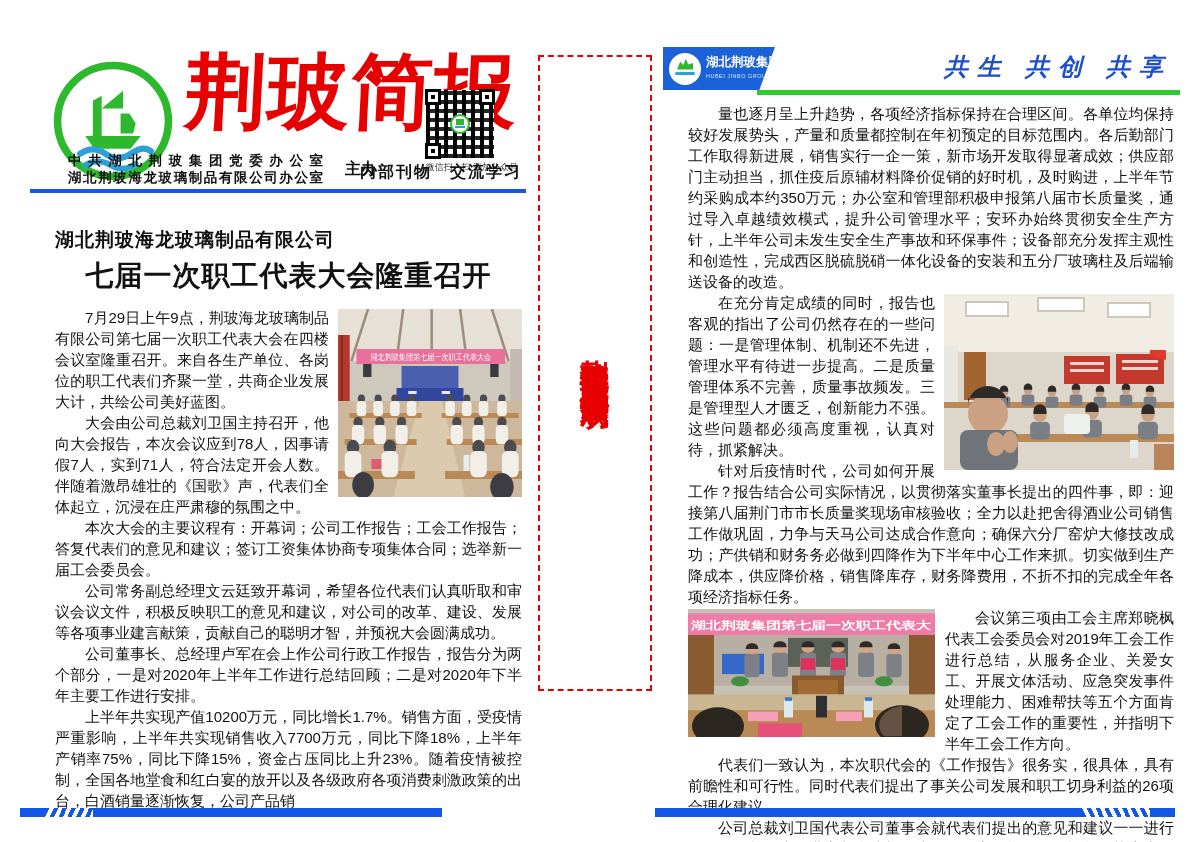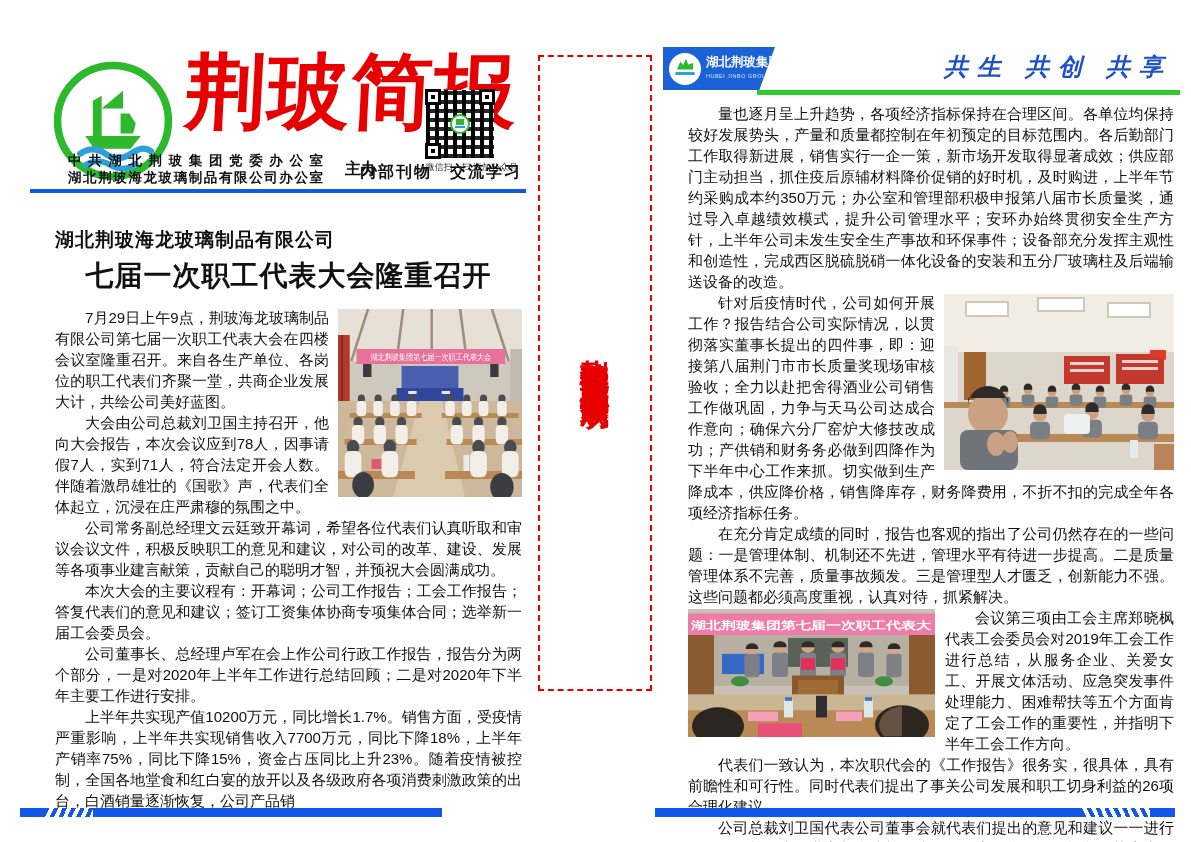--- a/index.html
+++ b/index.html
@@ -172,22 +172,22 @@
           <use href="#att" transform="translate(18,142) scale(1.25)"></use>
             <use href="#att" transform="translate(62,142) scale(1.25)"></use>
           <use href="#att" transform="translate(168,142) scale(1.25)"></use>
             <use href="#att" transform="translate(206,142) scale(1.25)"></use>
           <circle cx="30" cy="176" r="13" fill="#3c3c42"></circle>
           <circle cx="196" cy="178" r="14" fill="#3c3c42"></circle>
         </svg>
       </div>
       <p>7月29日上午9点，荆玻海龙玻璃制品有限公司第七届一次职工代表大会在四楼会议室隆重召开。来自各生产单位、各岗位的职工代表们齐聚一堂，共商企业发展大计，共绘公司美好蓝图。</p>
       <p>大会由公司总裁刘卫国主持召开，他向大会报告，本次会议应到78人，因事请假7人，实到71人，符合法定开会人数。伴随着激昂雄壮的《国歌》声，代表们全体起立，沉浸在庄严肃穆的氛围之中。</p>
+      <p>本次大会的主要议程有：开幕词；公司工作报告；工会工作报告；答复代表们的意见和建议；签订工资集体协商专项集体合同；选举新一届工会委员会。</p>
       <p>公司常务副总经理文云廷致开幕词，希望各位代表们认真听取和审议会议文件，积极反映职工的意见和建议，对公司的改革、建设、发展等各项事业建言献策，贡献自己的聪明才智，并预祝大会圆满成功。</p>
-      <p>本次大会的主要议程有：开幕词；公司工作报告；工会工作报告；答复代表们的意见和建议；签订工资集体协商专项集体合同；选举新一届工会委员会。</p>
       <p>公司董事长、总经理卢军在会上作公司行政工作报告，报告分为两个部分，一是对2020年上半年工作进行总结回顾；二是对2020年下半年主要工作进行安排。</p>
       <p>上半年共实现产值10200万元，同比增长1.7%。销售方面，受疫情严重影响，上半年共实现销售收入7700万元，同比下降18%，上半年产销率75%，同比下降15%，资金占压同比上升23%。随着疫情被控制，全国各地堂食和红白宴的放开以及各级政府各项消费刺激政策的出台，白酒销量逐渐恢复，公司产品销</p>
     </div>
   </div>
 </div>
 
 <div class="mid-col">
   <div class="congrats">
     <span>热烈祝贺公司第七届一次职工代表大会圆满成功！</span>
   </div>
@@ -251,22 +251,22 @@
         <rect x="120" y="120" width="26" height="20" rx="4" fill="#eef0ee"></rect>
         <rect x="186" y="146" width="8" height="18" fill="#e4ecee"></rect>
         <rect x="210" y="150" width="26" height="26" fill="#b9845a"></rect>
         <circle cx="44" cy="120" r="20" fill="#caa183"></circle>
         <path d="M24 112 A20 20 0 0 1 64 112 L64 104 L24 104 Z" fill="#2e2a28"></path>
         <rect x="16" y="136" width="58" height="40" rx="8" fill="#6f747b"></rect>
         <ellipse cx="52" cy="150" rx="9" ry="12" fill="#caa183"></ellipse>
         <ellipse cx="66" cy="148" rx="8" ry="11" fill="#caa183"></ellipse>
       </svg>
     </div>
+    <p>在充分肯定成绩的同时，报告也客观的指出了公司仍然存在的一些问题：一是管理体制、机制还不先进，管理水平有待进一步提高。二是质量管理体系不完善，质量事故频发。三是管理型人才匮乏，创新能力不强。这些问题都必须高度重视，认真对待，抓紧解决。</p>
     <p>针对后疫情时代，公司如何开展工作？报告结合公司实际情况，以贯彻落实董事长提出的四件事，即：迎接第八届荆门市市长质量奖现场审核验收；全力以赴把舍得酒业公司销售工作做巩固，力争与天马公司达成合作意向；确保六分厂窑炉大修技改成功；产供销和财务务必做到四降作为下半年中心工作来抓。切实做到生产降成本，供应降价格，销售降库存，财务降费用，不折不扣的完成全年各项经济指标任务。</p>
-    <p>在充分肯定成绩的同时，报告也客观的指出了公司仍然存在的一些问题：一是管理体制、机制还不先进，管理水平有待进一步提高。二是质量管理体系不完善，质量事故频发。三是管理型人才匮乏，创新能力不强。这些问题都必须高度重视，认真对待，抓紧解决。</p>
 
     <div class="photo photoB">
       <svg viewBox="0 0 247 177" preserveAspectRatio="none">
         <rect width="247" height="177" fill="#c8c1b5"></rect>
         <rect x="0" y="6" width="247" height="30" fill="#ee7ca6"></rect>
         <text x="123" y="27" font-size="15" fill="#ffffff" text-anchor="middle" font-weight="bold">湖北荆玻集团第七届一次职工代表大</text>
         <rect x="0" y="36" width="26" height="100" fill="#8a5a30"></rect>
         <rect x="221" y="36" width="26" height="100" fill="#8a5a30"></rect>
         <rect x="26" y="36" width="195" height="70" fill="#b6afa2"></rect>
         <rect x="100" y="40" width="60" height="40" fill="#5a6258"></rect>

